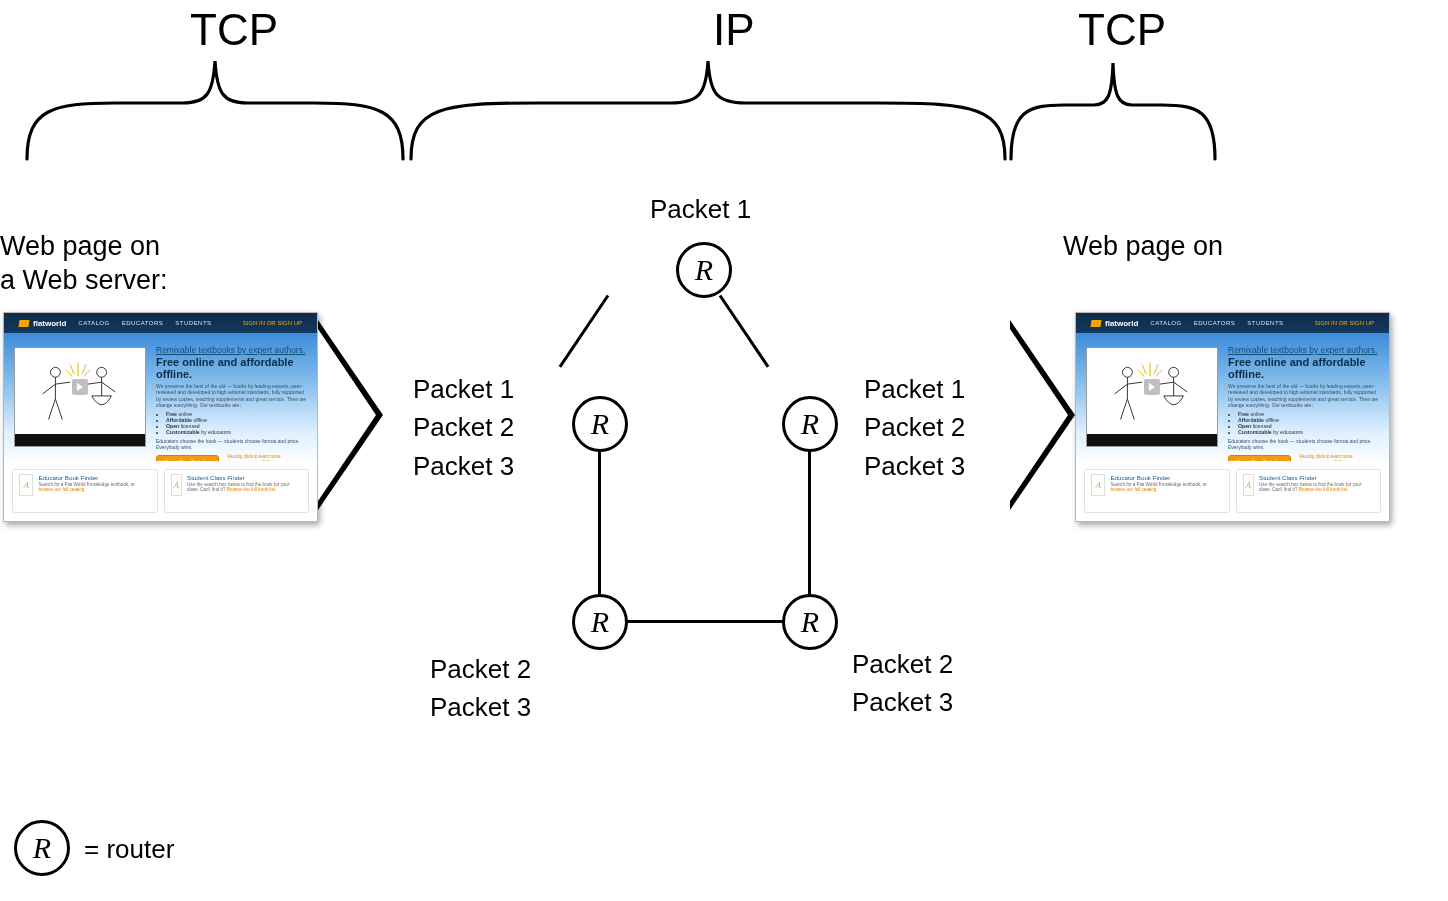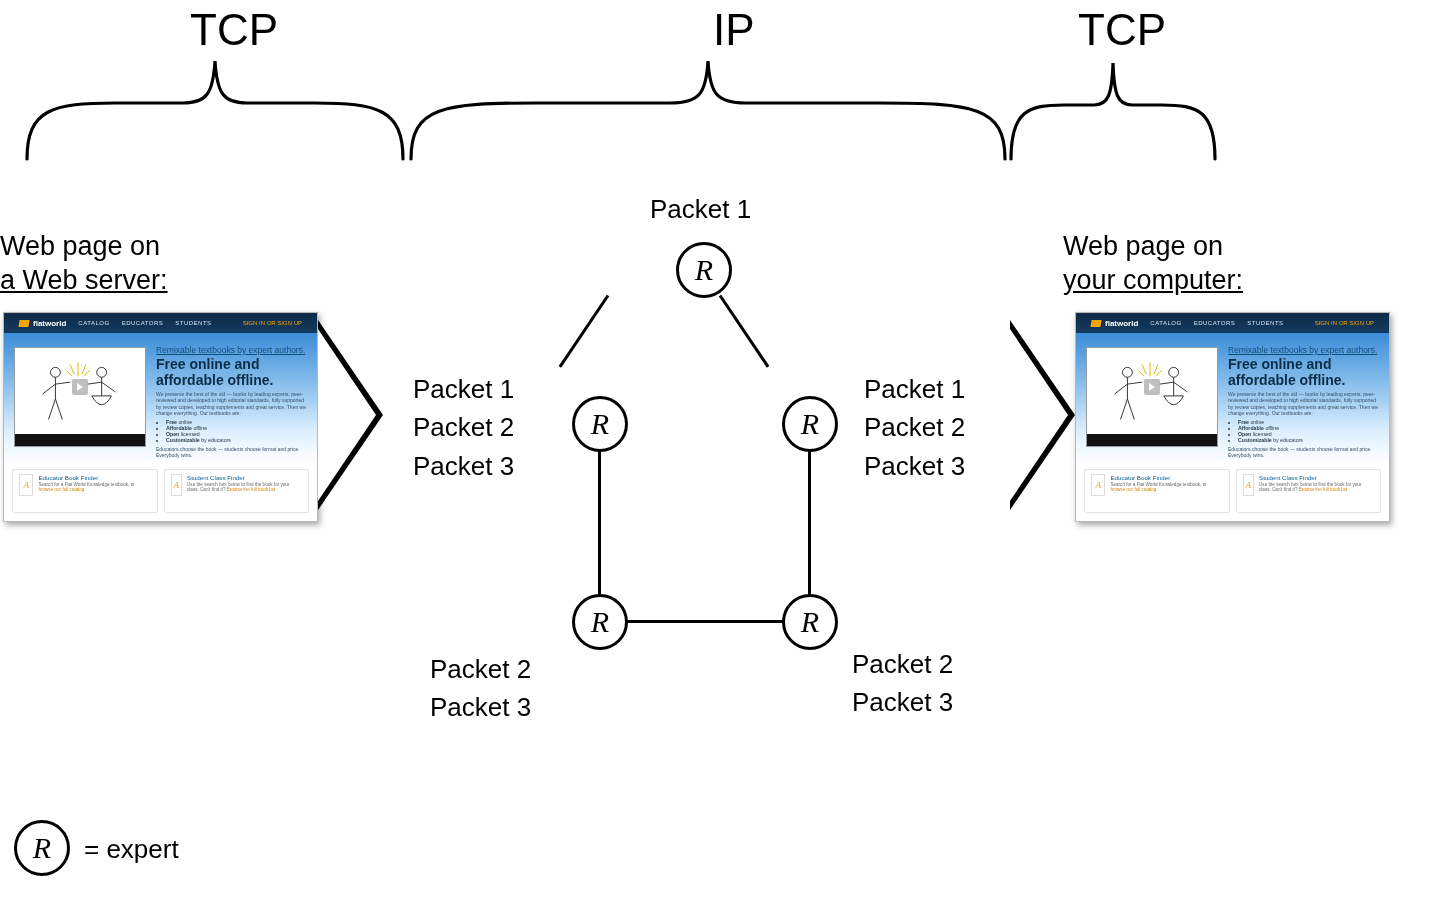--- a/index.html
+++ b/index.html
@@ -18,21 +18,21 @@
   .heading {
     font-size: 44px;
     font-weight: 400;
   }
   .sub-heading {
     font-size: 27px;
     font-weight: 400;
     line-height: 1.25;
     margin-top: 8px;
   }
-  .sub-heading .u { text-decoration: underline; }
+  .sub-heading .u { }
   .packets {
     font-size: 26px;
     line-height: 1.48;
   }
   .single-packet {
     font-size: 26px;
   }
   
   .brace-svg { position:absolute; }
   
@@ -138,21 +138,21 @@
     content:""; border-left:6px solid #fff; border-top:4px solid transparent; border-bottom:4px solid transparent;
   }
   .webcard .hero .video .bar {
     position:absolute; left:0; right:0; bottom:0; height:12px; background:#111;
   }
   .webcard .hero .copy {
     position:absolute; left: 152px; top: 12px; right: 8px;
     color:#08355a;
   }
   .webcard .hero .copy .h1 { font-size: 8.5px; color:#0e4e7a;text-decoration:underline; }
-  .webcard .hero .copy .h2 { font-size: 14px; font-weight:bold; color:#0b2e46; margin-top:1px;}
+  .webcard .hero .copy .h2 { font-size: 11px; font-weight:bold; color:#0b2e46; margin-top:1px;}
   .webcard .hero .copy .p  { font-size: 5px; color:#375066; margin-top:3px; line-height:1.25;}
   .webcard .hero .copy ul  { margin:3px 0 0 0; padding-left:10px; }
   .webcard .hero .copy ul li { font-size:5.2px; color:#2b3a46; }
   .webcard .hero .copy ul li b { font-weight:bold; }
   .webcard .hero .copy .p2 { font-size:5px; color:#375066; margin-top:3px;}
   .webcard .hero .copy .cta {
     display:inline-block; margin-top:4px; padding:3px 7px; font-size:6px;
     background:#f49b12; color:#fff; border-radius:3px; border:1px solid #d77f00;
   }
   .webcard .hero .copy .ctalinks { display:inline-block; font-size:4.5px; color:#e38400; margin-left:4px; line-height:1.3; vertical-align: middle;}
@@ -190,21 +190,20 @@
   <svg class="brace-svg" style="left:1008px; top:57px;" width="210" height="105" viewBox="0 0 210 105">
     <path d="M3,102 C3,54 20,48 56,48 L86,48 C100,48 104,38 105,6 C106,38 110,48 124,48 L154,48 C190,48 207,54 207,102" fill="none" stroke="#000" stroke-width="3.2" stroke-linecap="round"></path>
   </svg>
 
   <div class="abs sub-heading" style="left:0px; top:222px;">
     <span>Web page on</span><br>
     <span class="u">a Web server:</span>
   </div>
   <div class="abs sub-heading" style="left:1063px; top:222px;">
     <span>Web page on</span><br>
-    <span class="u">your computer:</span>
   </div>
 
   <div class="webcard" style="left:3px; top:312px;">
     <div class="topbar">
       <span class="logo">
           <span class="book"></span>
           <span>flatworld</span>
         </span>
       <span class="navlink">CATALOG</span>
       <span class="navlink">EDUCATORS</span>
@@ -381,15 +380,15 @@
   <div class="abs packets" style="left:430px; top:650px;">
     <div>Packet 2</div>
     <div>Packet 3</div>
   </div>
   <div class="abs packets" style="left:852px; top:645px;">
     <div>Packet 2</div>
     <div>Packet 3</div>
   </div>
 
   <div class="router" style="left:14px; top:820px;">R</div>
-  <div class="abs legend-text" style="left:84px; top:834px;">= expert</div>
+  <div class="abs legend-text" style="left:84px; top:834px;">= router</div>
 
 </div>
 
 </body></html>

